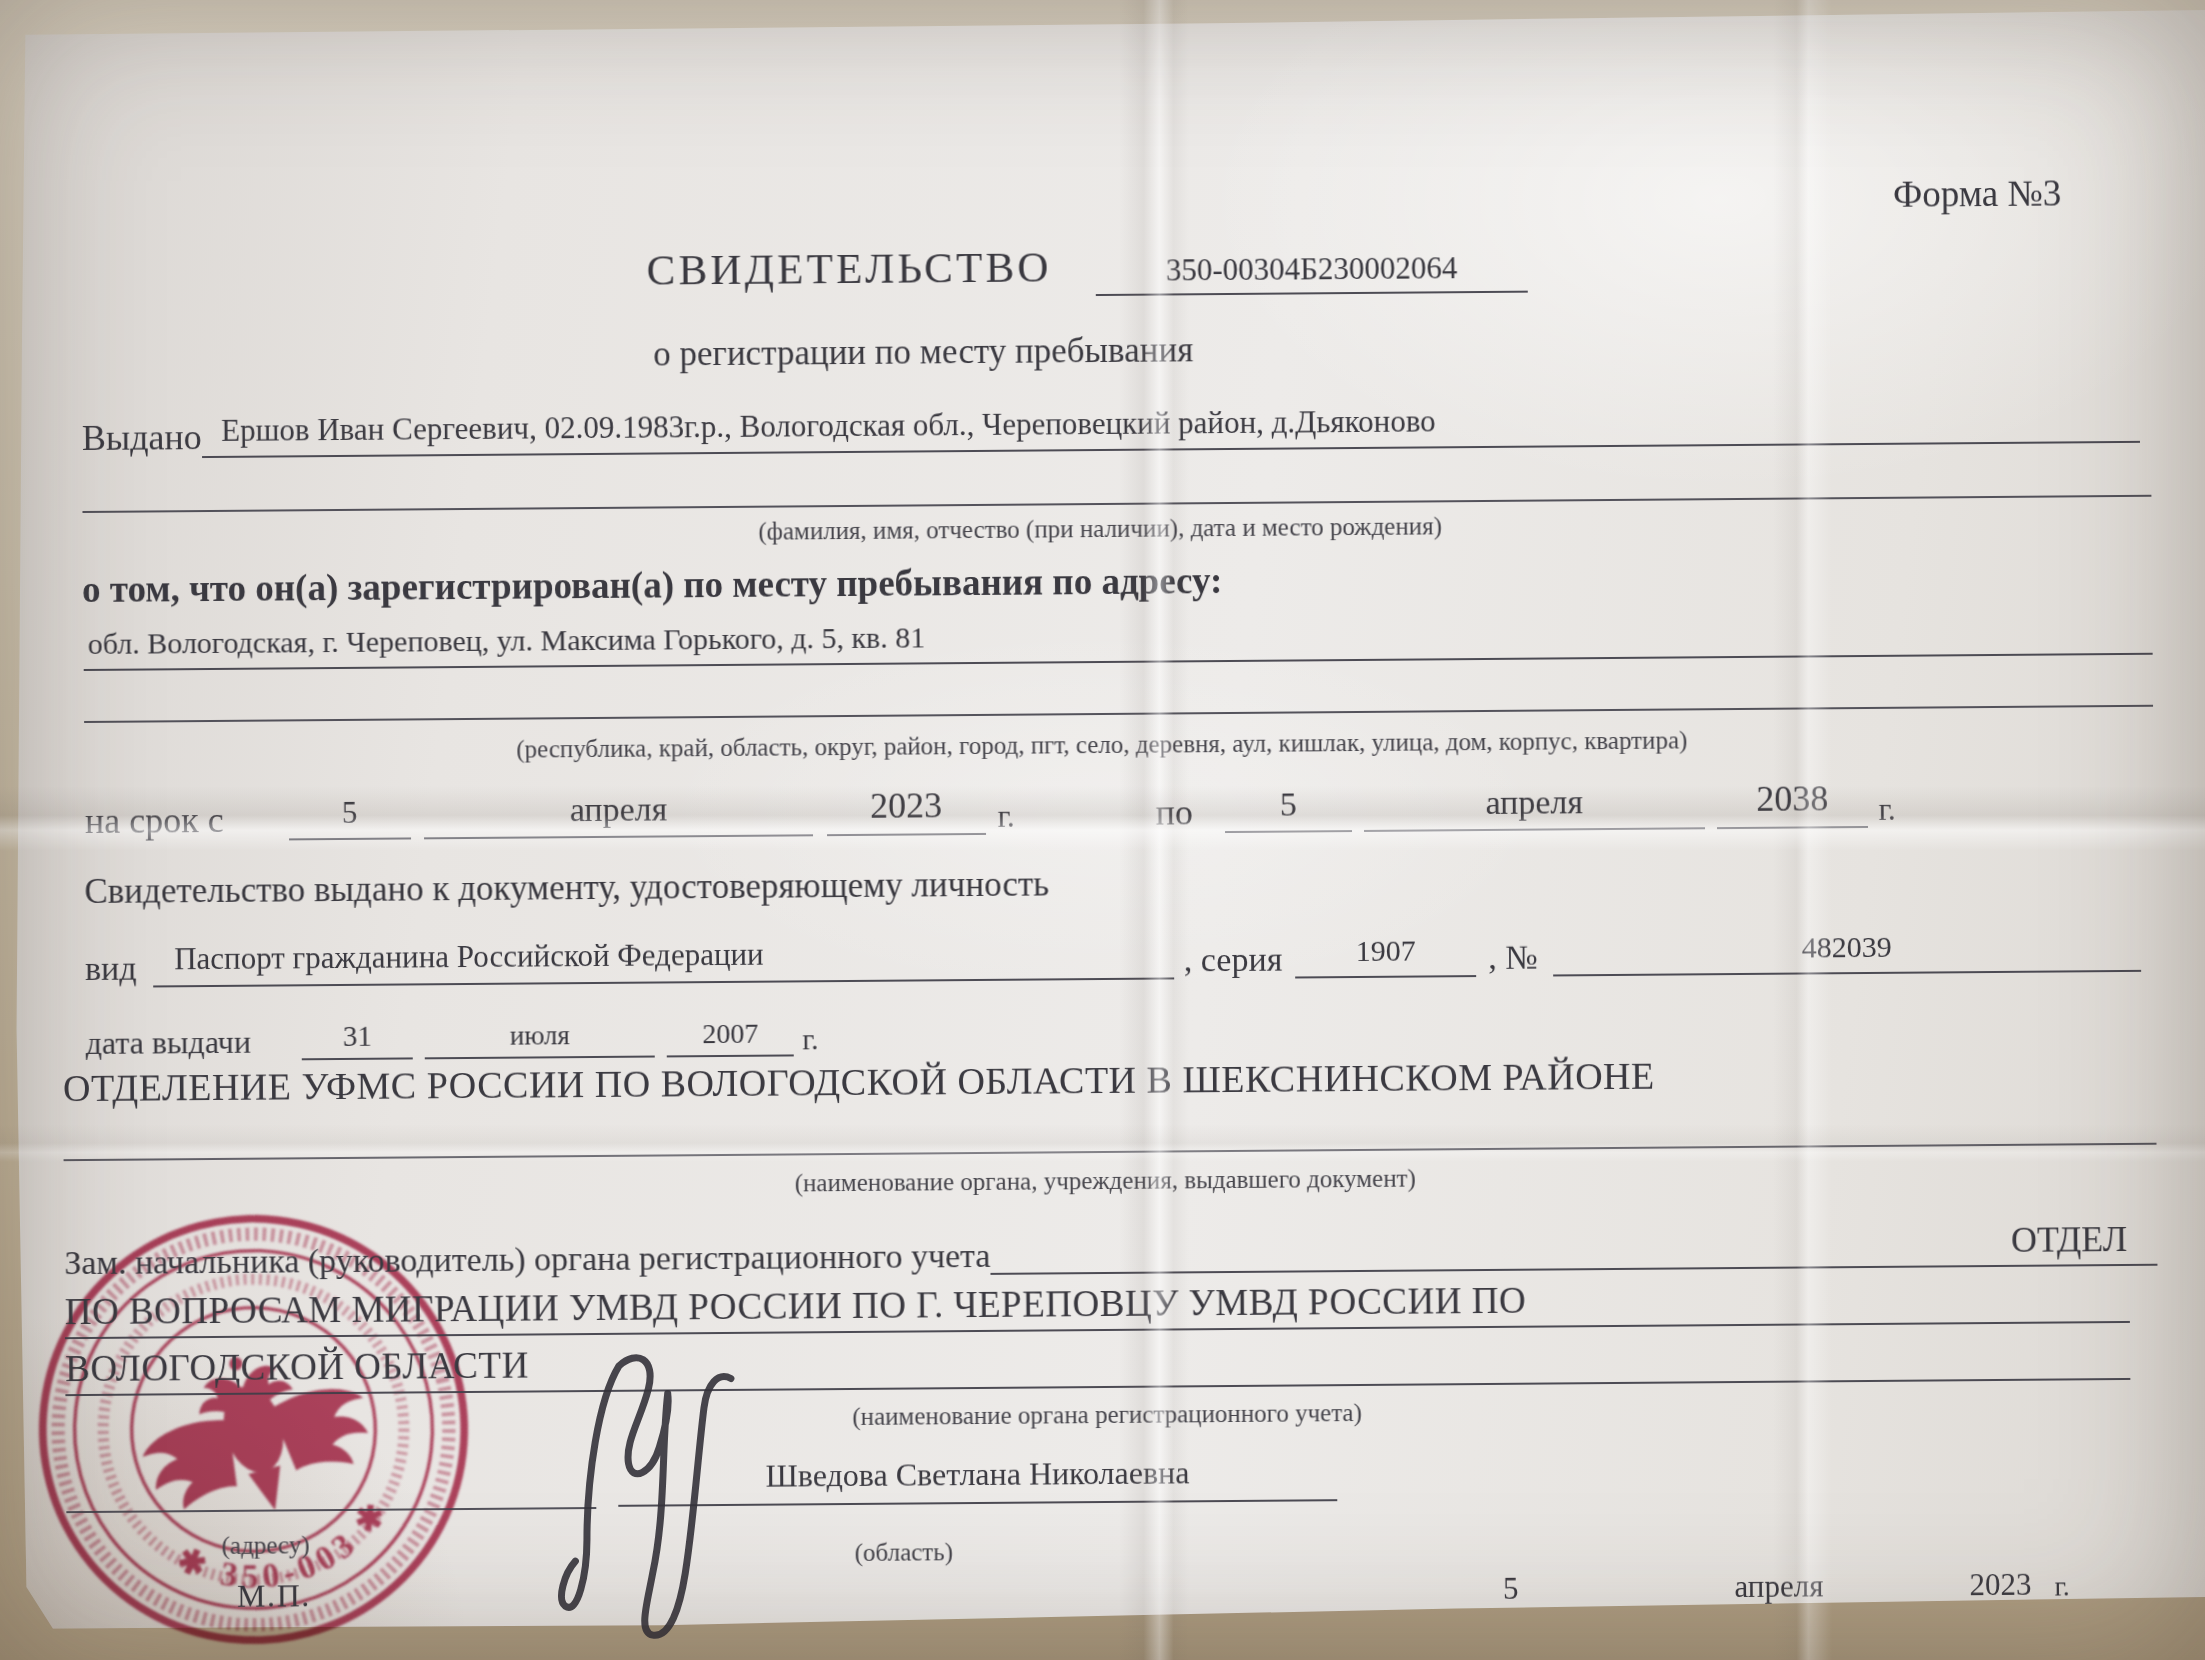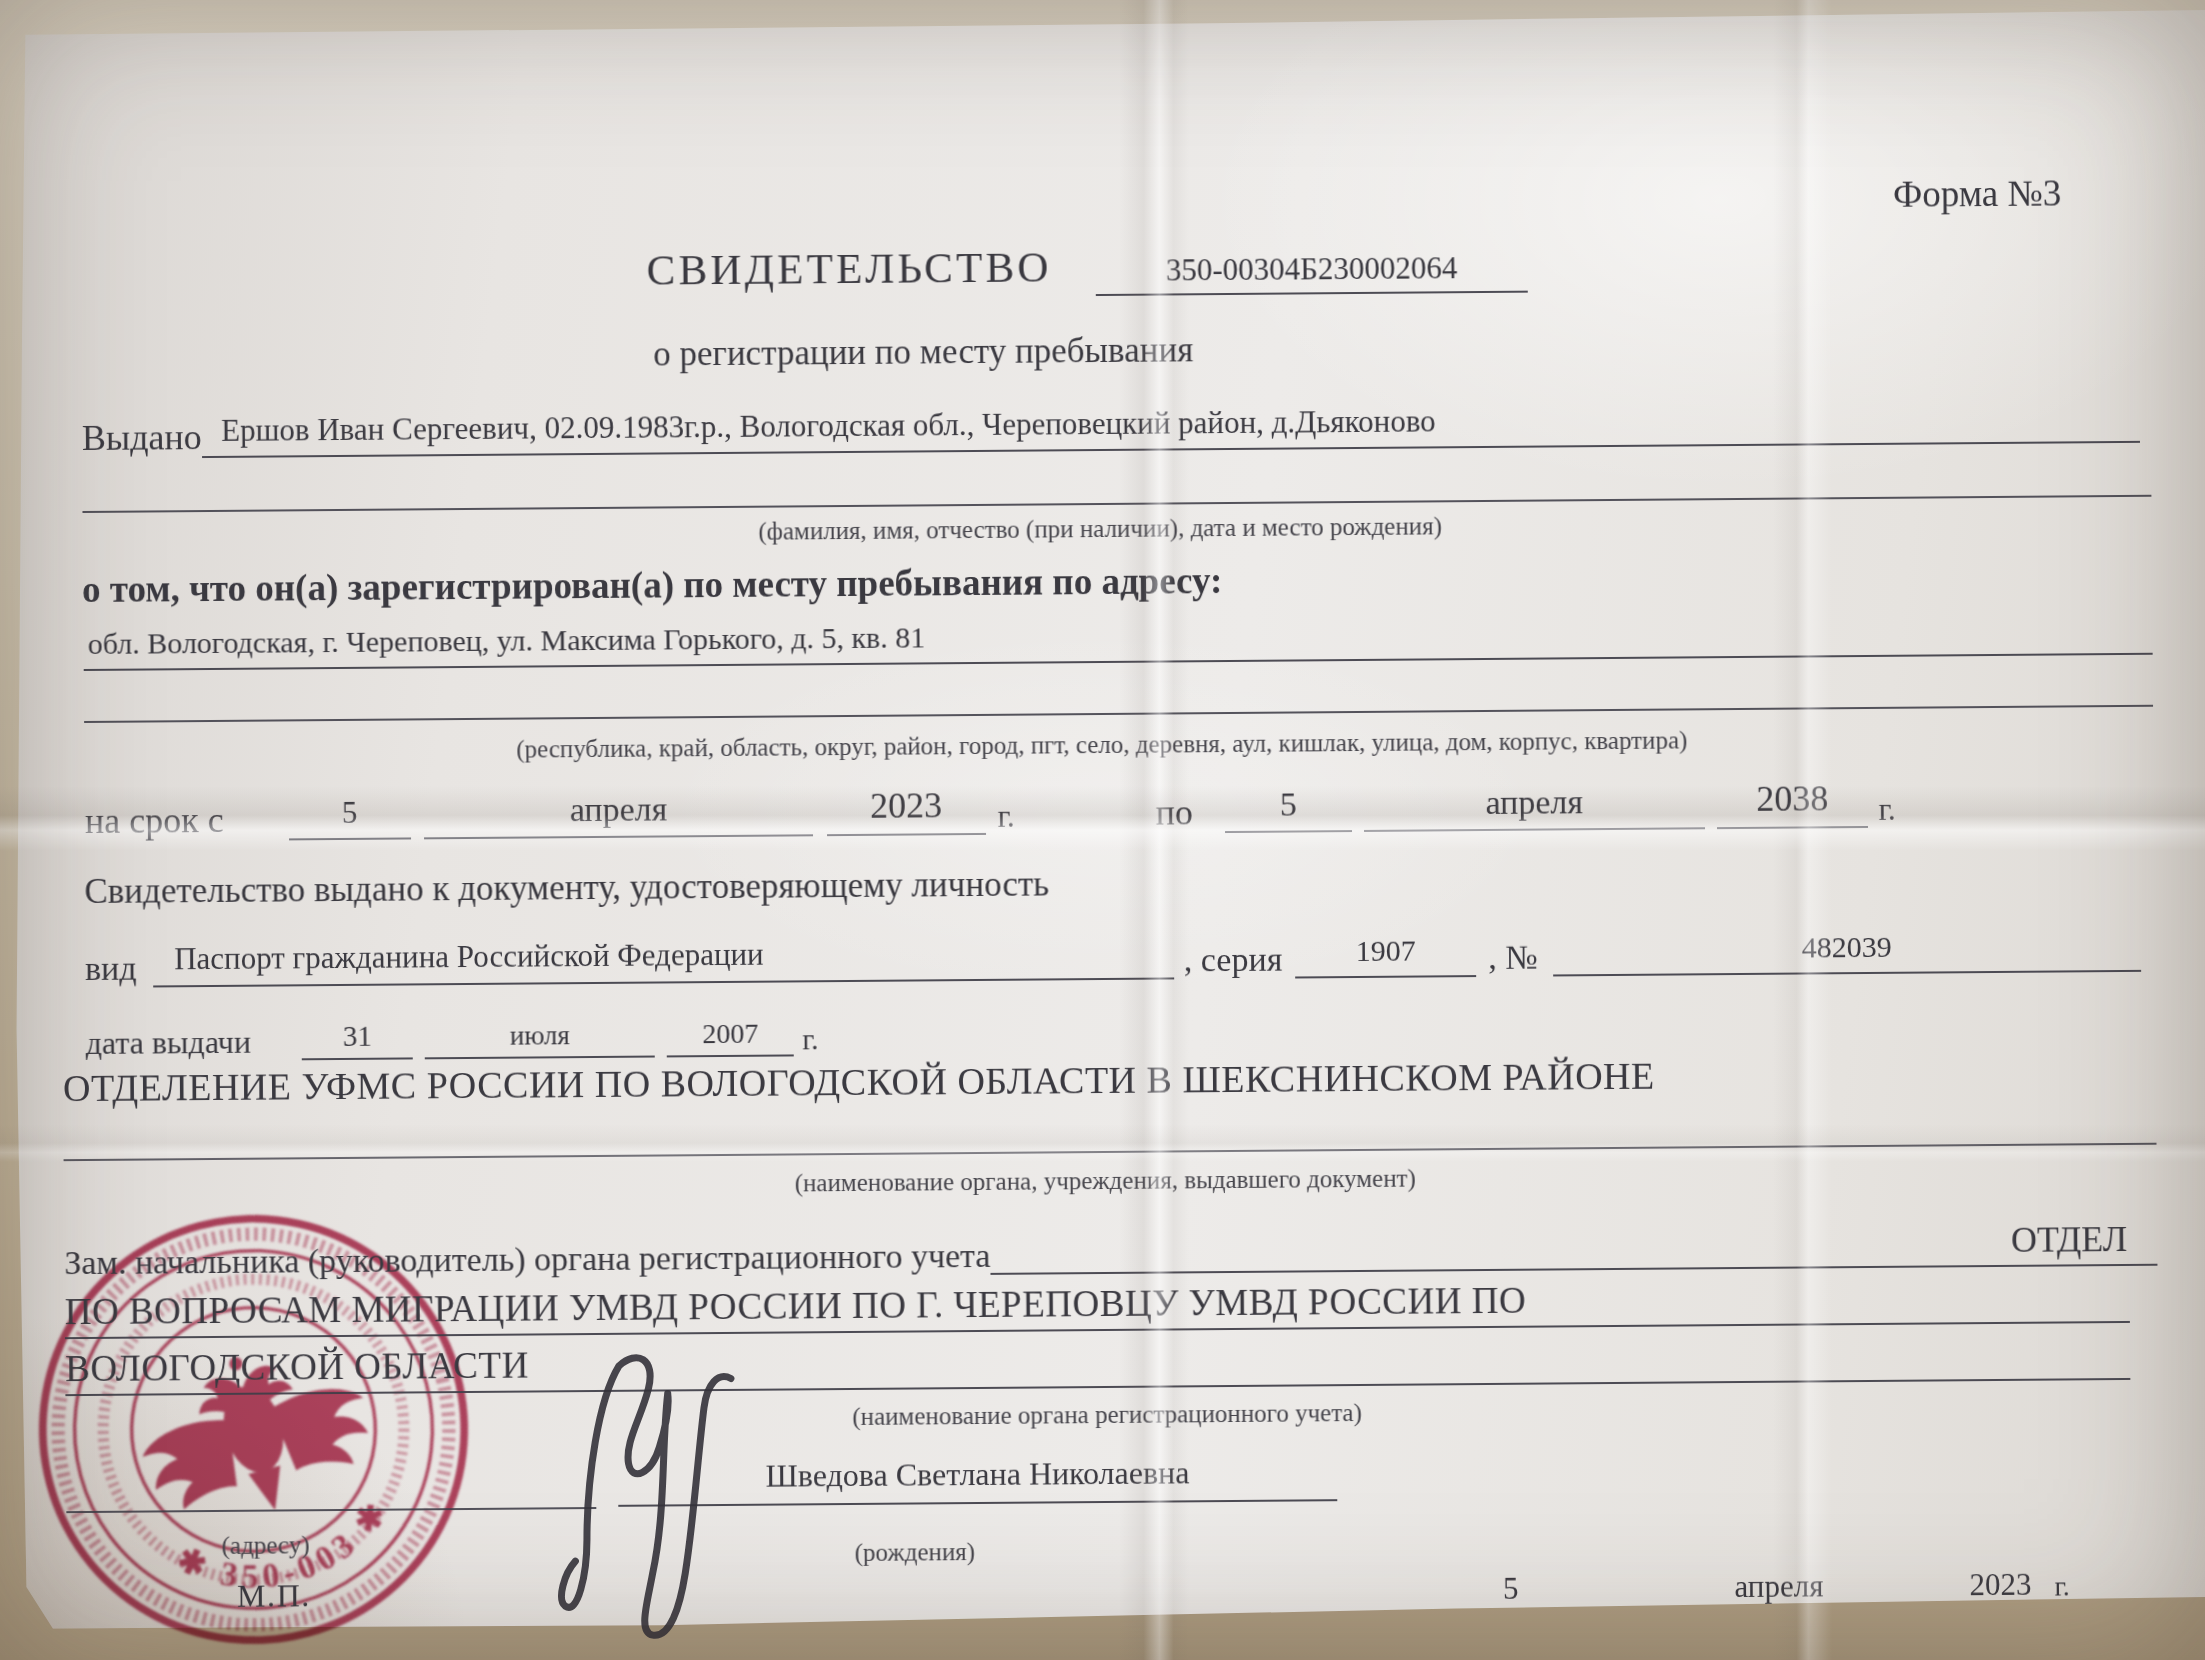--- a/index.html
+++ b/index.html
@@ -140,21 +140,21 @@
       <span class="lbl" style="font-size:34px;">Зам. начальника (руководитель) органа регистрационного учета</span>
       <span class="fill" style="flex:1;font-size:36px;text-align:right;padding:0 30px 4.3px 0;">ОТДЕЛ</span>
     </div>
     <div class="abs caps fill" style="left:61px;top:1282px;width:2065px;font-size:37px;text-align:left;padding-bottom:4.3px;">ПО ВОПРОСАМ МИГРАЦИИ УМВД РОССИИ ПО Г. ЧЕРЕПОВЦУ УМВД РОССИИ ПО</div>
     <div class="abs caps fill" style="left:61px;top:1339px;width:2065px;font-size:37px;text-align:left;padding-bottom:4.3px;">ВОЛОГОДСКОЙ ОБЛАСТИ</div>
     <div class="cap" style="left:0;right:0;top:1401px;">(наименование органа регистрационного учета)</div>
 
     <div class="blank" style="left:61px;top:1432px;width:530px;height:71px;"></div>
     <div class="abs fill" style="left:613px;top:1455px;width:719px;font-size:32px;padding-bottom:8.6px;">Шведова Светлана Николаевна</div>
     <div class="cap" style="left:216px;top:1525px;">(адресу)</div>
-    <div class="cap" style="left:849px;top:1537px;">(рождения)</div>
+    <div class="cap" style="left:849px;top:1537px;">(область)</div>
     <div class="abs" style="left:231px;top:1571px;font-size:32px;letter-spacing:1.6px;text-align:center;">М.П.</div>
 
     <div class="row" style="left:1497px;top:1574px;">
       <span class="lbl" style="font-size:31px;">5</span>
       <span class="lbl" style="font-size:31px;margin-left:216px;">апреля</span>
       <span class="lbl" style="font-size:31px;margin-left:146px;">2023</span>
       <span class="lbl" style="font-size:28px;margin-left:23px;">г.</span>
     </div>
   </div>
 

